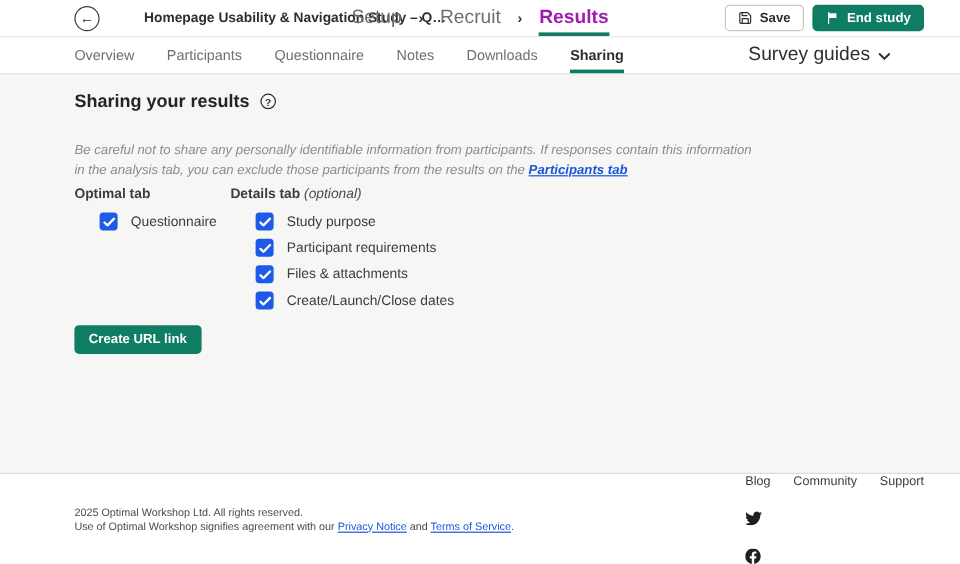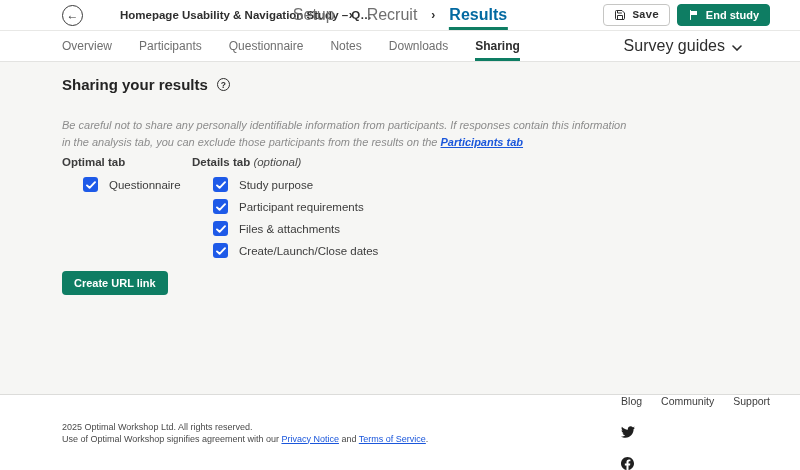--- a/index.html
+++ b/index.html
@@ -20,28 +20,28 @@
   .back-btn {
     width:21px; height:21px; border:1px solid #3a3a3a; border-radius:50%;
     background:#fff; display:flex; align-items:center; justify-content:center;
     font-size:12px; line-height:1; color:#2e2e2e; cursor:pointer; flex:0 0 auto;
   }
   .study-title { margin-left:13px; font-size:11.5px; font-weight:bold; color:#2e2e2e; white-space:nowrap;padding-left:24px; }
 
   .steps { position:absolute; left:50%; transform:translateX(-50%); top:0; height:100%; display:flex; align-items:stretch; }
   .step { display:flex; align-items:center; height:100%; }
   .step-label { position:relative; height:100%; display:flex; align-items:center; font-size:16px; color:#6f6f6f; padding:0 1px; cursor:pointer; white-space:nowrap; }
-  .step.active .step-label { color:#0369a1; font-weight:bold; }
+  .step.active .step-label { color:#a21caf; font-weight:bold; }
   .step.active .step-label::after { content:""; position:absolute; left:0; right:0; bottom:0; height:3px; background:#0e7d63; }
   .step-chev { margin:0 13px; color:#2e2e2e; font-size:12px; font-weight:bold; }
   .step:last-child .step-chev { display:none; }
 
   .header-actions { margin-left:auto; display:flex; gap:7px; }
   .btn { display:flex; align-items:center; gap:6px; height:22px; padding:0 10px; border-radius:4px; font-size:11px; font-weight:bold; cursor:pointer; white-space:nowrap; }
-  .btn-save { background:#fff; border:1px solid #c6c6c4; color:#2e2e2e;font-family:Liberation Mono, monospace; }
+  .btn-save { background:#fff; border:1px solid #c6c6c4; color:#2e2e2e; }
   .btn-end  { background:#0e7d63; border:1px solid #0e7d63; color:#fff; }
   .btn svg { display:block; }
 
   
   .tab-bar {
     flex:0 0 31px; background:#fff; border-bottom:1px solid #e3e3e1;
     display:flex; align-items:stretch; padding:0 58px 0 62px;
   }
   .tabs { display:flex; align-items:stretch; }
   .tab { position:relative; display:flex; align-items:center; font-size:12px; color:#6f6f6f; margin-right:27px; cursor:pointer; white-space:nowrap; }

